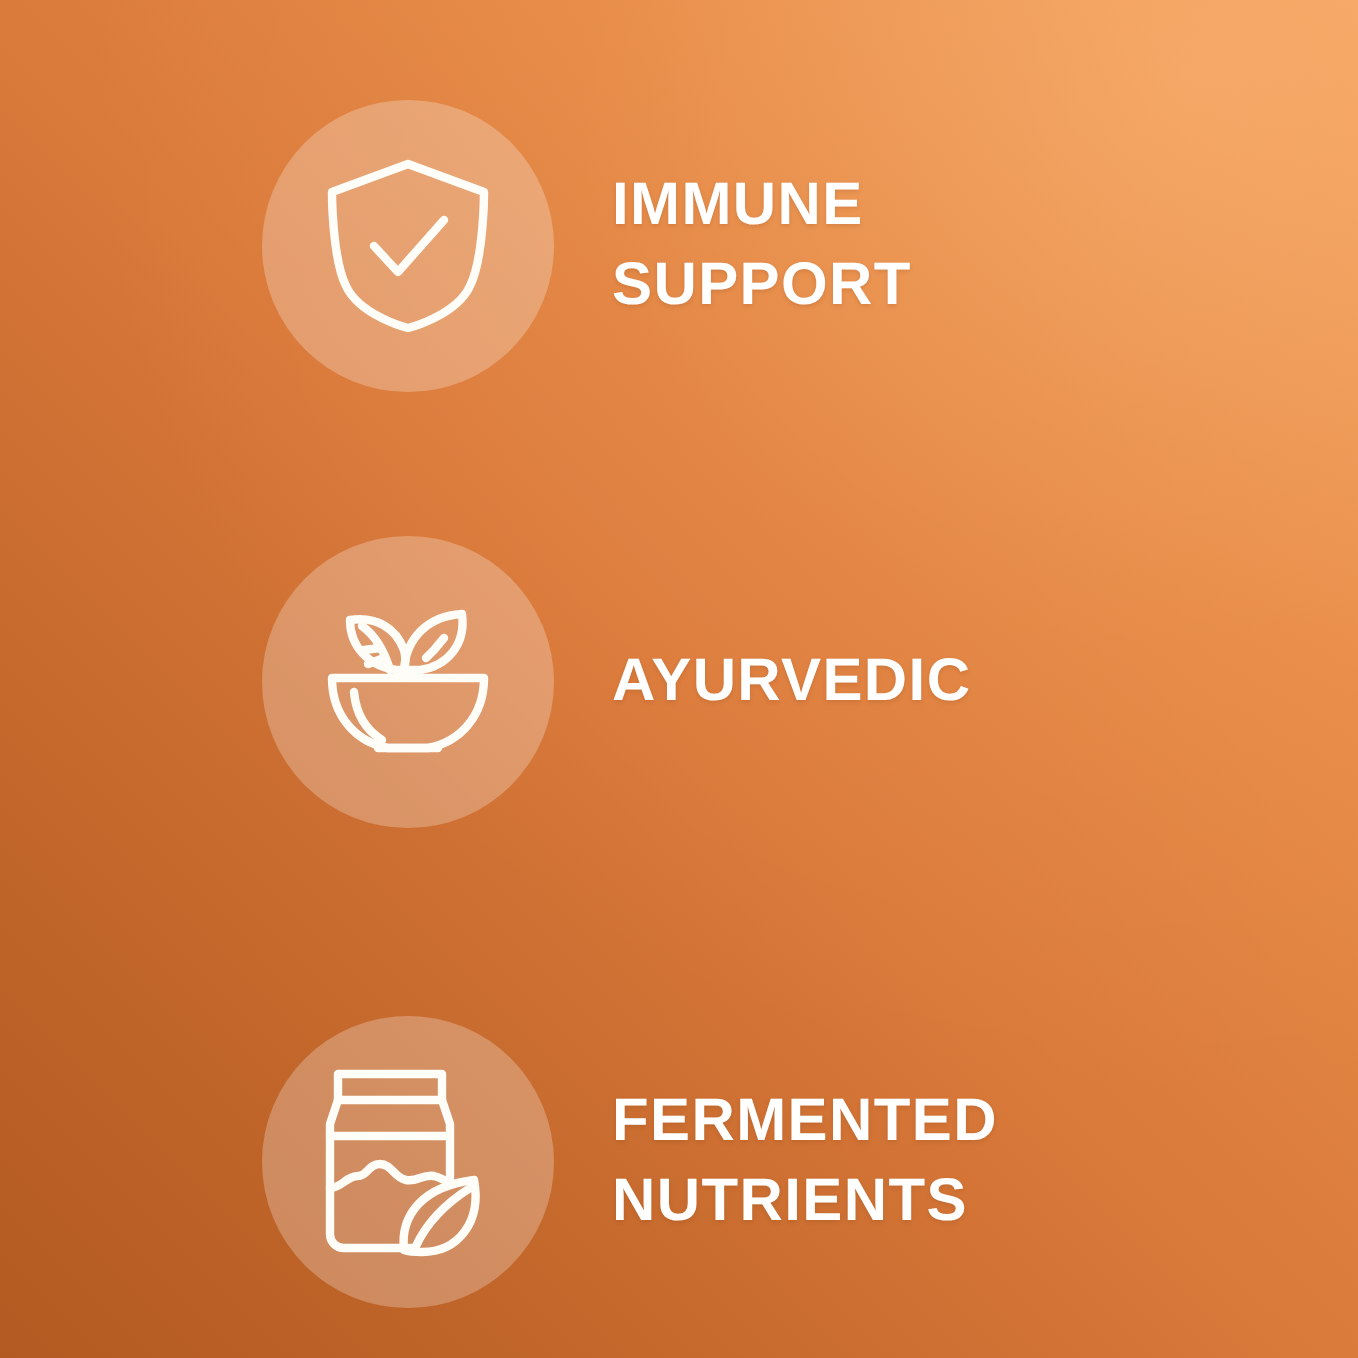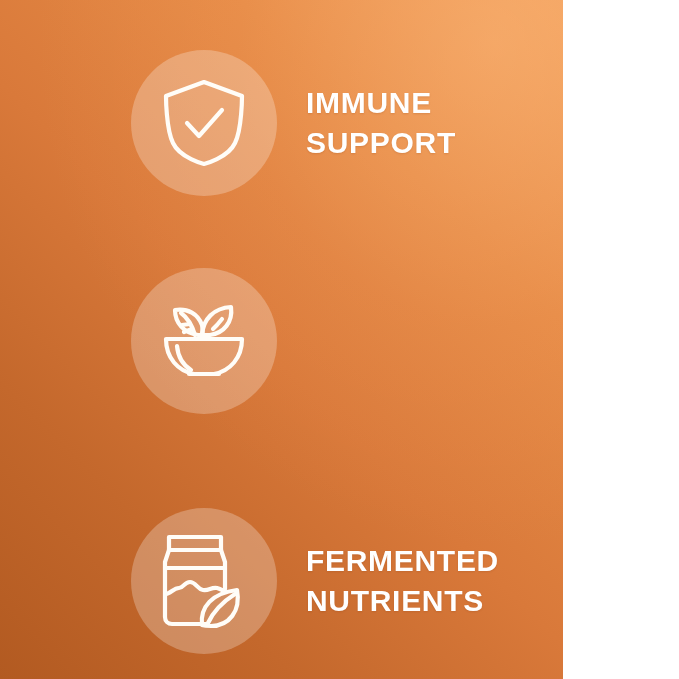--- a/index.html
+++ b/index.html
@@ -2,21 +2,21 @@
 <html><head>
 <meta charset="utf-8">
 <style>
   html, body {
     margin: 0;
     padding: 0;
     background: #ffffff;
   }
   #poster {
     position: relative;
-    width: 563px;
+    width: 679px;
     height: 679px;
     overflow: hidden;
     
     background: linear-gradient(225deg, #F2A05C 0%, #E68B46 26%, #D9793A 52%, #C4682C 76%, #B25A21 100%);
     font-family: "Liberation Sans", "DejaVu Sans", sans-serif;
     -webkit-font-smoothing: antialiased;
   }
   
   #poster::before {
     content: "";
@@ -107,20 +107,21 @@
 
             <path d="M44 40 C45 24 56 13 73 12 C75 27 66 38 52 40 Z"></path>
             <path d="M55 34 L59 30 L64 24"></path>
 
             <path d="M8 44 L84 44 C84 63 72 76 56 79 L36 79 C20 76 8 63 8 44 Z"></path>
             <path d="M31 79 L61 79"></path>
             <path d="M19 51 C20 62 25 70 33 75"></path>
           </svg>
         </span>
       </div>
+      <div class="feature-label">AYURVEDIC</div>
     </div>
 
     <div class="feature-row row-3">
       <div class="icon-badge">
         <span>
           <svg width="90" height="96" viewBox="0 0 90 96" aria-hidden="true">
 
             <path d="M10 4 L62 4 L62 17 L10 17 Z"></path>
 
             <path d="M10 17 L6 29 L6 35 L66 35 L66 29 L62 17"></path>

